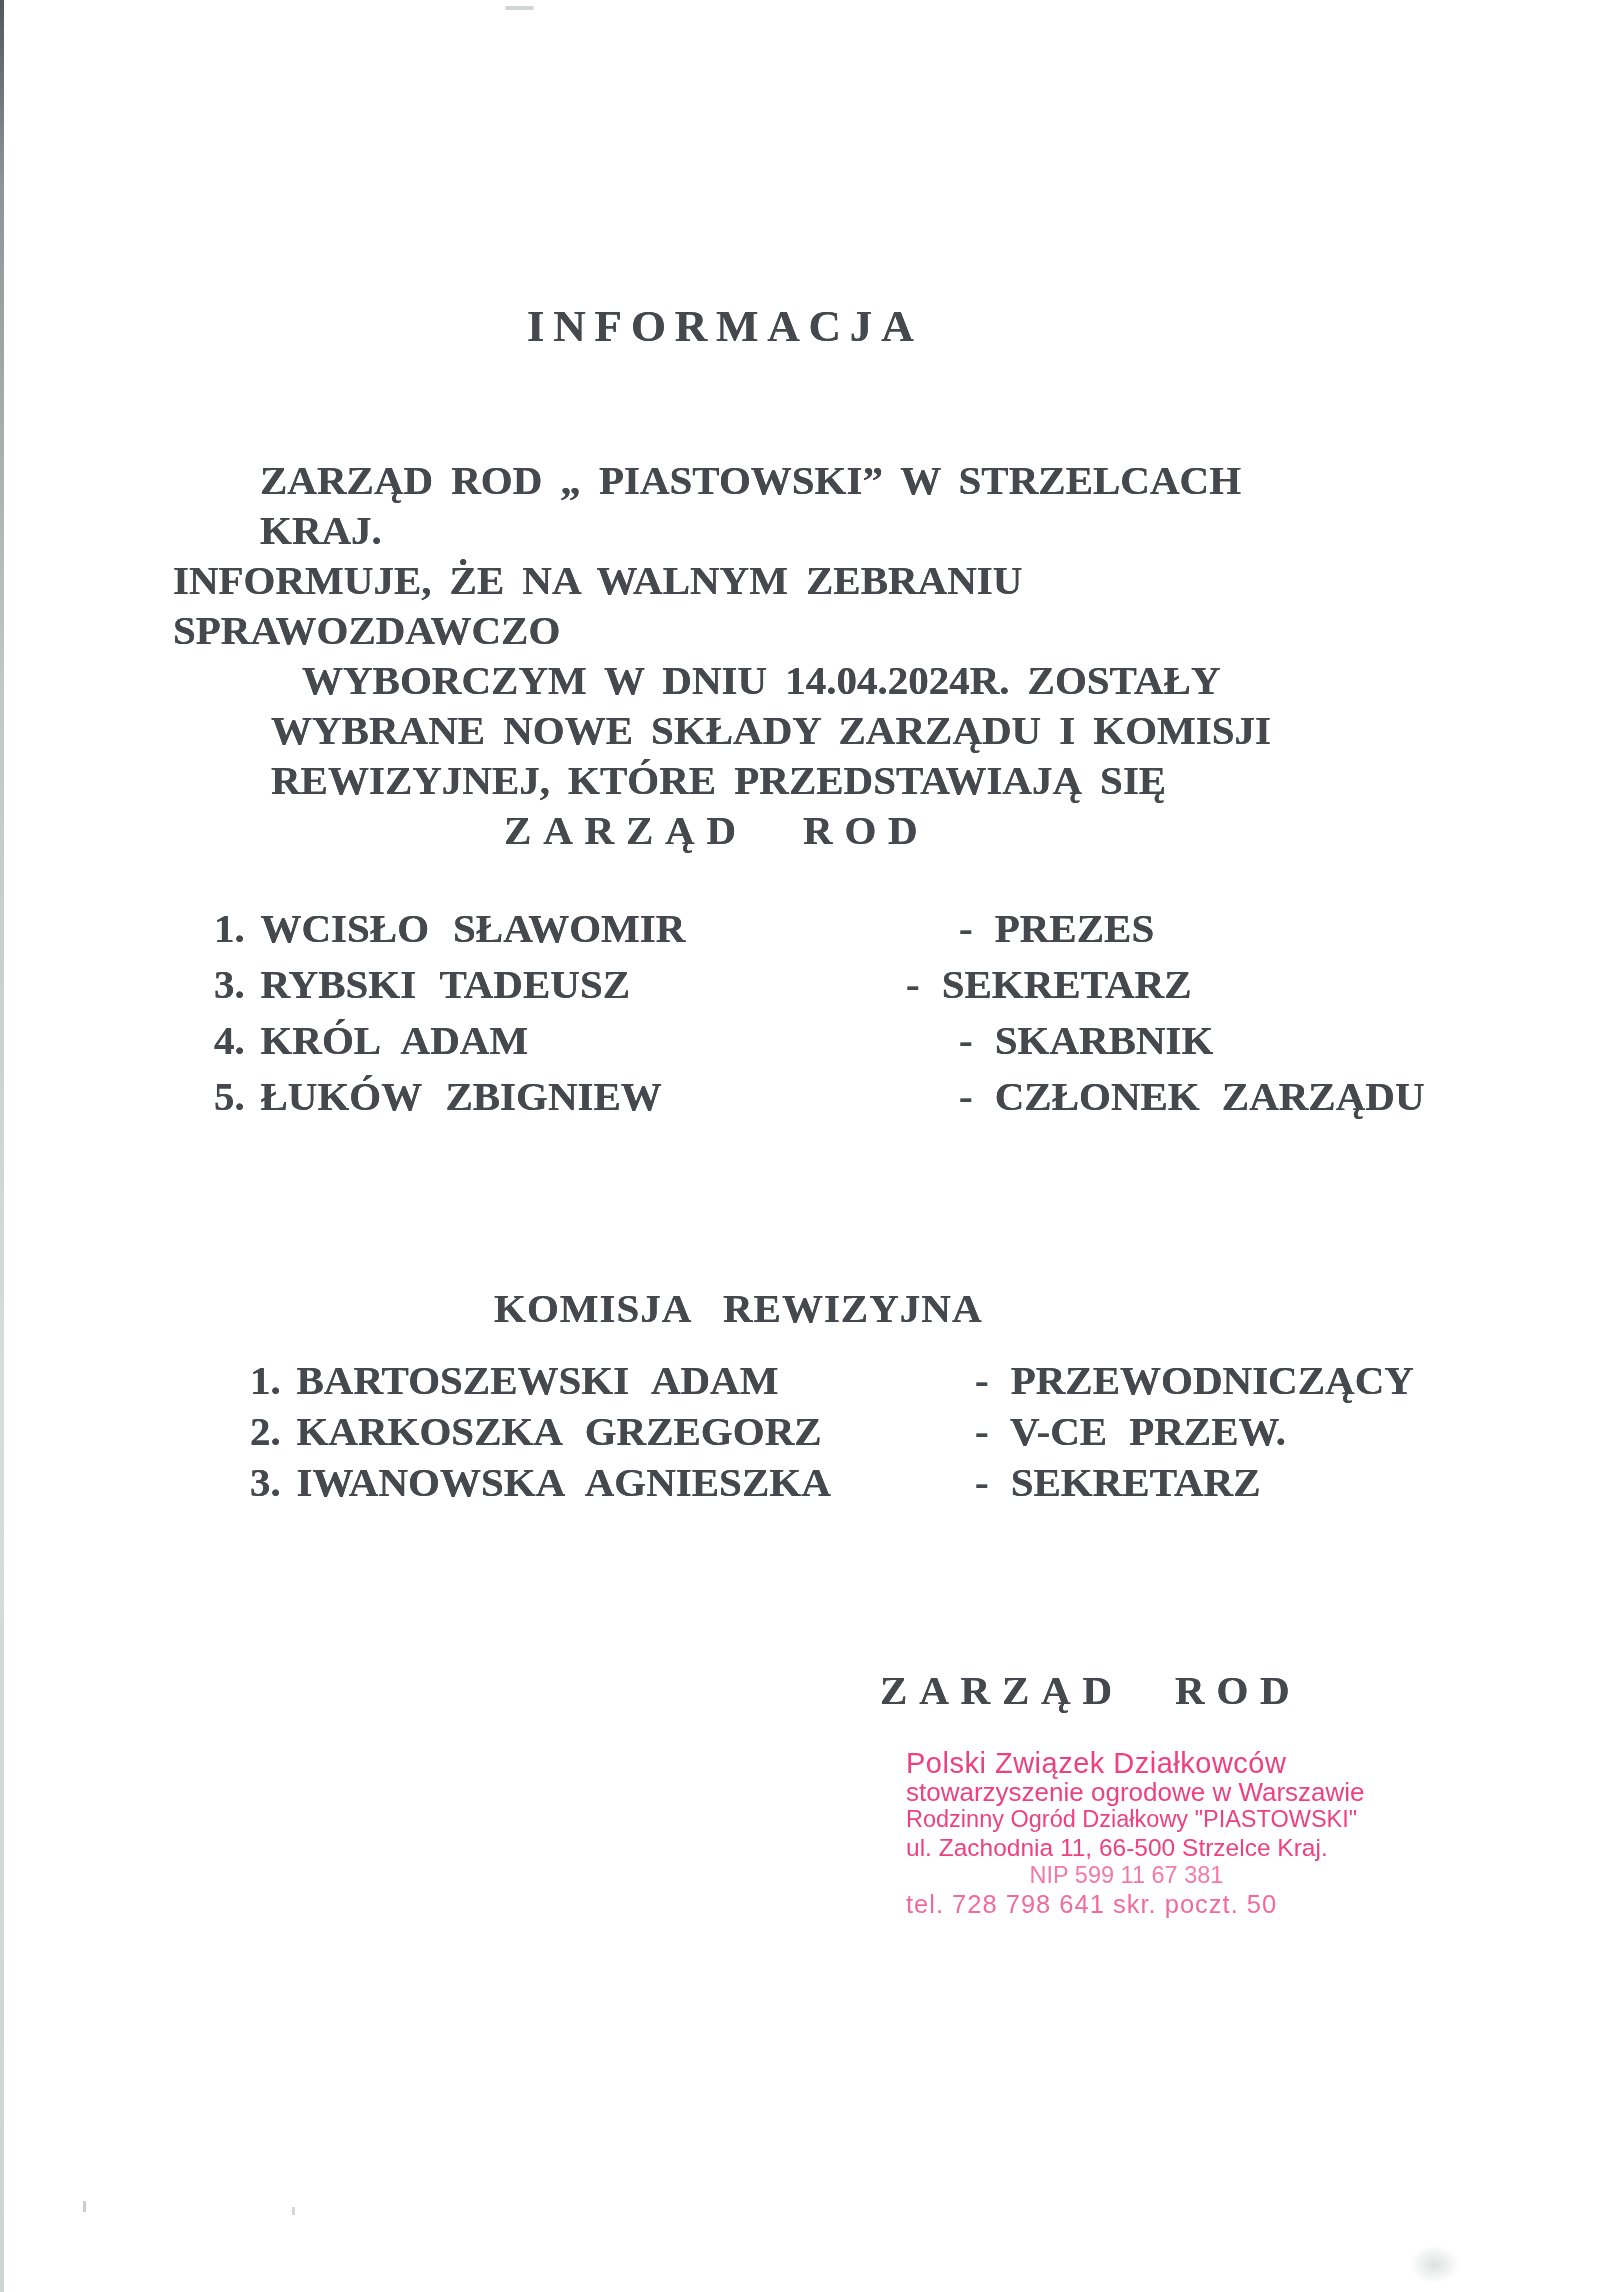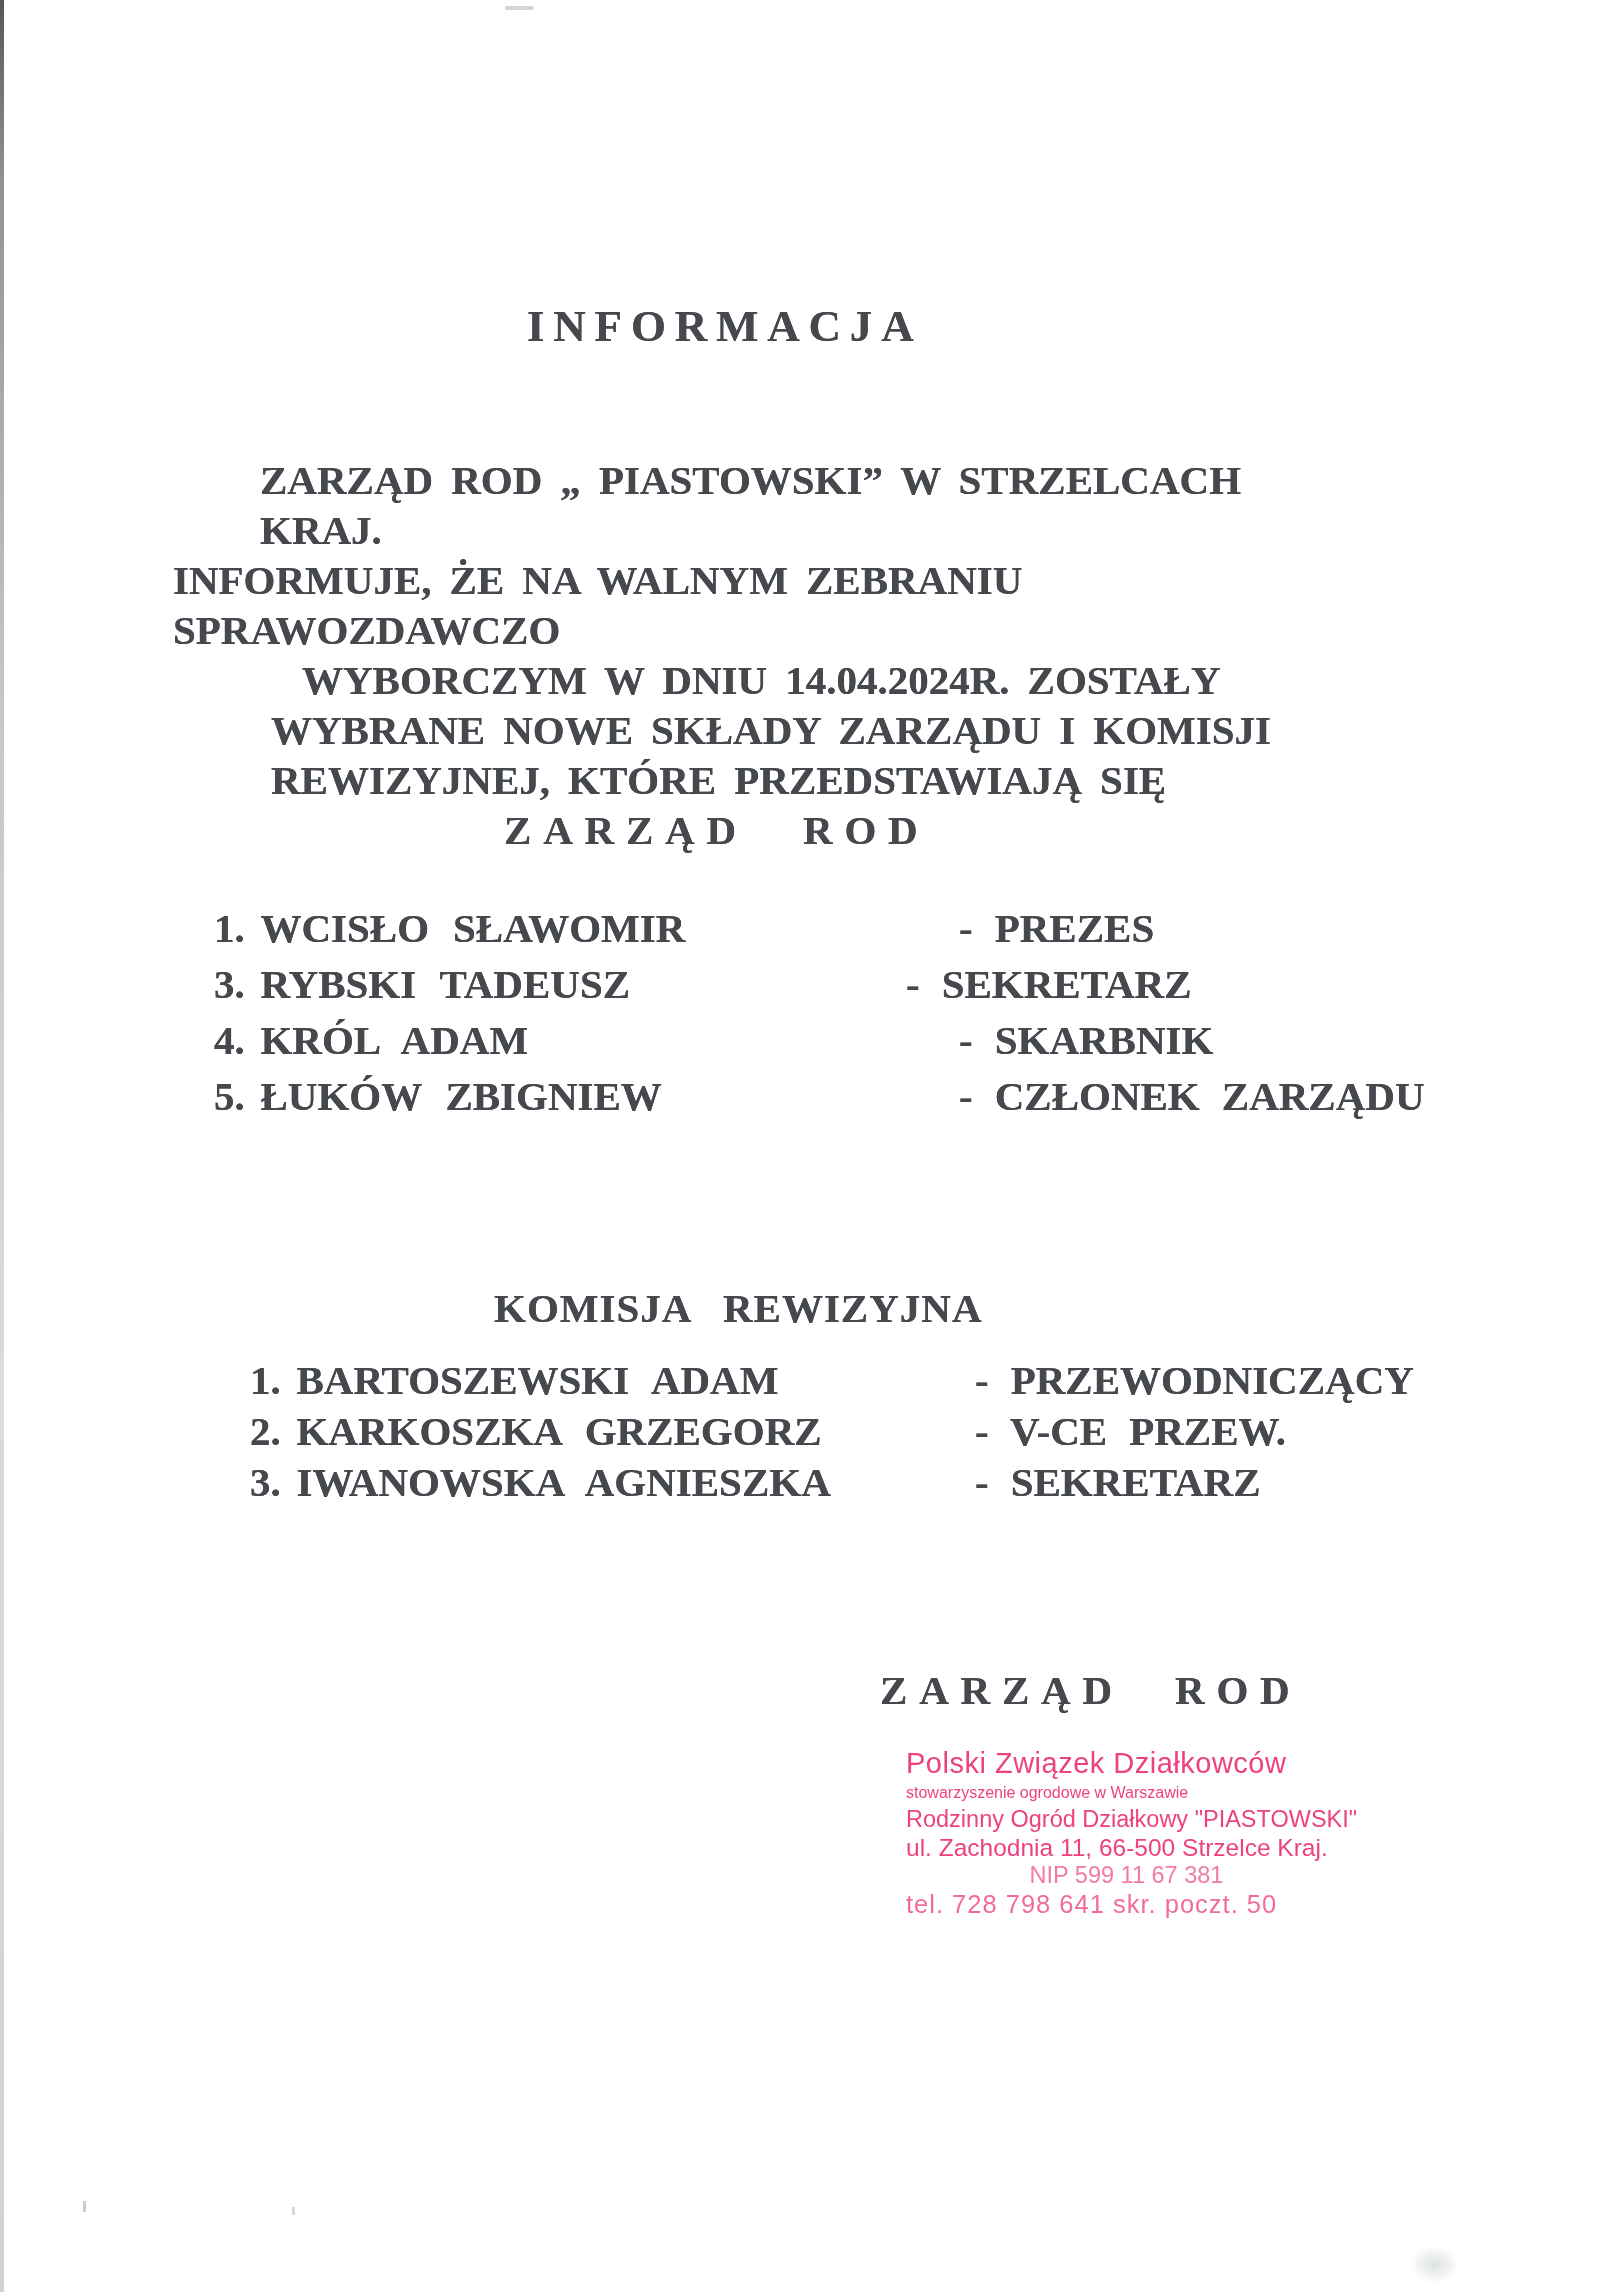--- a/index.html
+++ b/index.html
@@ -53,21 +53,21 @@
   .list-komisja .role{position:absolute;left:725px;word-spacing:11.8px;}
 
   
   .signature{position:absolute;left:880px;top:1666px;font-size:41px;letter-spacing:11.8px;word-spacing:29px;}
 
   
   .stamp{position:absolute;left:906px;top:1747px;width:470px;
     font-family:"Liberation Sans","DejaVu Sans",sans-serif;font-weight:normal;color:var(--stamp);}
   .stamp div{white-space:nowrap;}
   .stamp-l1{font-size:29px;line-height:32px;letter-spacing:0.5px;}
-  .stamp-l2{font-size:16px;line-height:27.4px;}
+  .stamp-l2{font-size:26px;line-height:27.4px;}
   .stamp-l3{font-size:23.5px;line-height:27.4px;}
   .stamp-l4{font-size:24.5px;line-height:28px;}
   .stamp-l5{font-size:23.5px;line-height:27.4px;width:441px;text-align:center;opacity:.7;}
   .stamp-l6{font-size:25.5px;line-height:30px;letter-spacing:1px;opacity:.78;}
 </style>
 </head>
 <body>
 
 <div class="edge-strip"></div>
 <div class="top-mark"></div>

